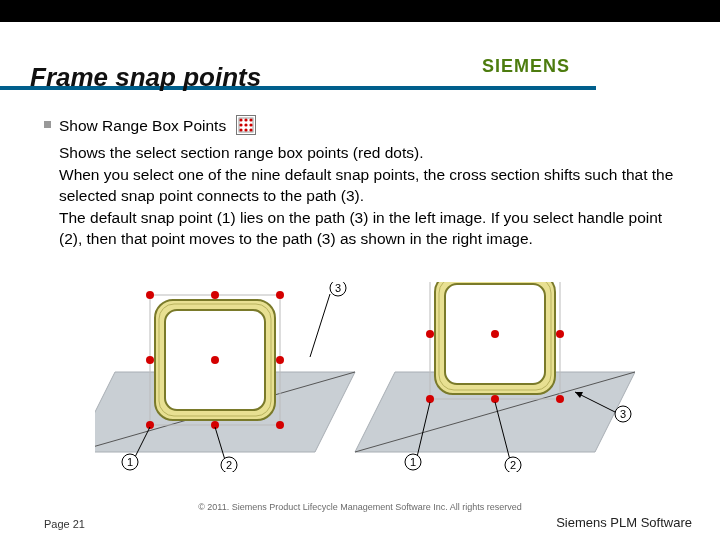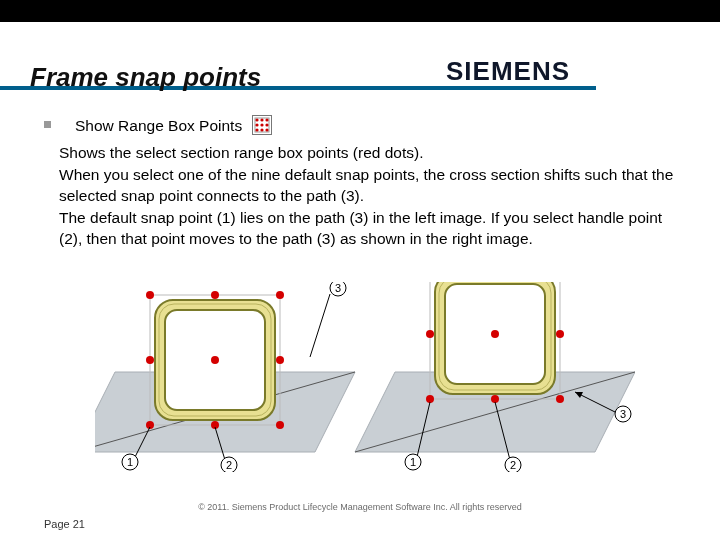--- a/index.html
+++ b/index.html
@@ -1,24 +1,24 @@
 <!DOCTYPE html>
 <html><head>
 <meta charset="utf-8">
 <style>
   * { margin: 0; padding: 0; box-sizing: border-box; }
   html, body { width: 720px; height: 540px; font-family: Arial, Helvetica, sans-serif; background: #fff; }
   .page { position: relative; width: 720px; height: 540px; }
   .top-black { position: absolute; left: 0; top: 0; width: 720px; height: 22px; background: #000; }
   .header { position: absolute; left: 0; top: 22px; width: 596px; height: 68px; border-bottom: 4px solid #005f8c; }
   .title { position: absolute; left: 30px; top: 40px; font-size: 26px; font-style: italic; font-weight: 700; color: #111; }
-  .logo { position: absolute; right: 26px; top: 34px; font-size: 26px; letter-spacing: 1px; font-weight: 700; color: #0f172a; }
+  .logo { position: absolute; right: 26px; top: 34px; font-size: 18px; letter-spacing: 1px; font-weight: 700; color: #4d7c0f; }
 
   .body { position: absolute; left: 44px; top: 115px; width: 636px; font-size: 15.5px; line-height: 1.33; color: #000; }
-  .bullet-row { display: flex; align-items: flex-start; gap: 24px; }
+  .bullet-row { display: flex; align-items: flex-start; gap: 8px; }
   .bullet-sq { display: inline-block; width: 7px; height: 7px; background: #999; margin-top: 6px; flex: 0 0 auto; }
   .bullet-head { font-weight: 400; }
   .inline-icon { display: inline-block; vertical-align: -4px; margin-left: 6px; }
   .inline-icon rect.outer { fill: #fff; stroke: #777; stroke-width: 1; }
   .dot { fill: #c00; }
   .body-para { margin-left: 15px; margin-top: 2px; }
 
   .figures { position: absolute; left: 95px; top: 282px; width: 540px; height: 190px; }
   .figwrap { position: relative; width: 540px; height: 190px; }
   .lbl-circ { font-size: 11px; font-family: Arial, sans-serif; }
@@ -159,15 +159,16 @@
             <text class="lbl-circ" x="138" y="187" text-anchor="middle">2</text>
           </g>
         </g>
       </svg>
     </div>
   </div>
 
   <div class="footer">
     <div class="copyright">© 2011. Siemens Product Lifecycle Management Software Inc. All rights reserved</div>
     <div class="page-num">Page 21</div>
+    <div class="footer-brand">Siemens PLM Software</div>
   </div>
 
 </div>
 
 </body></html>

